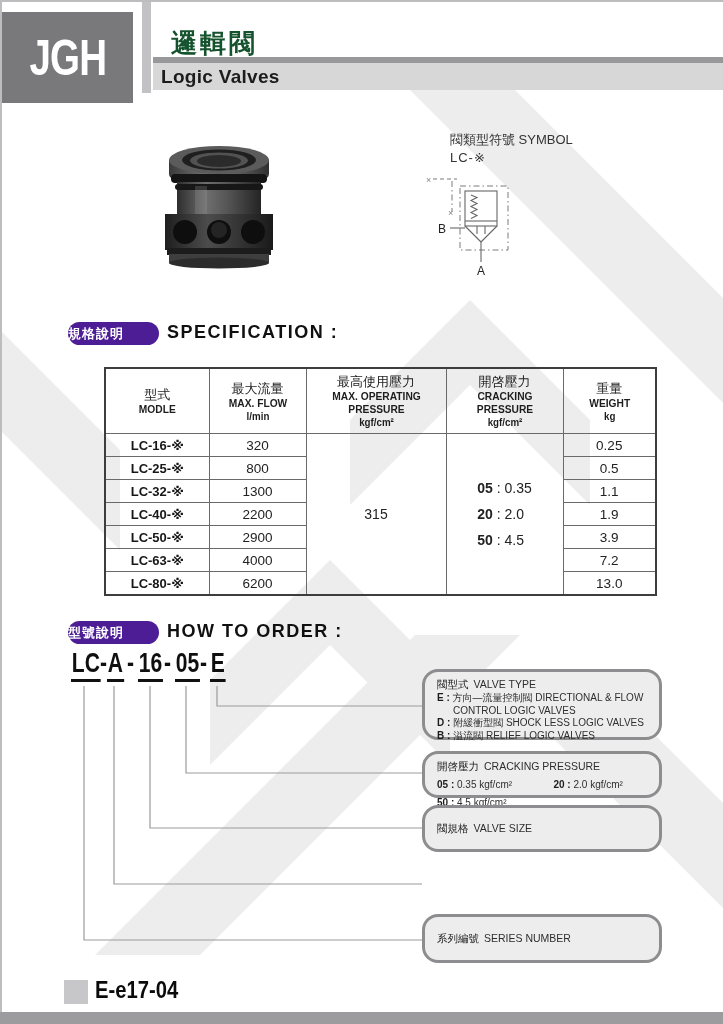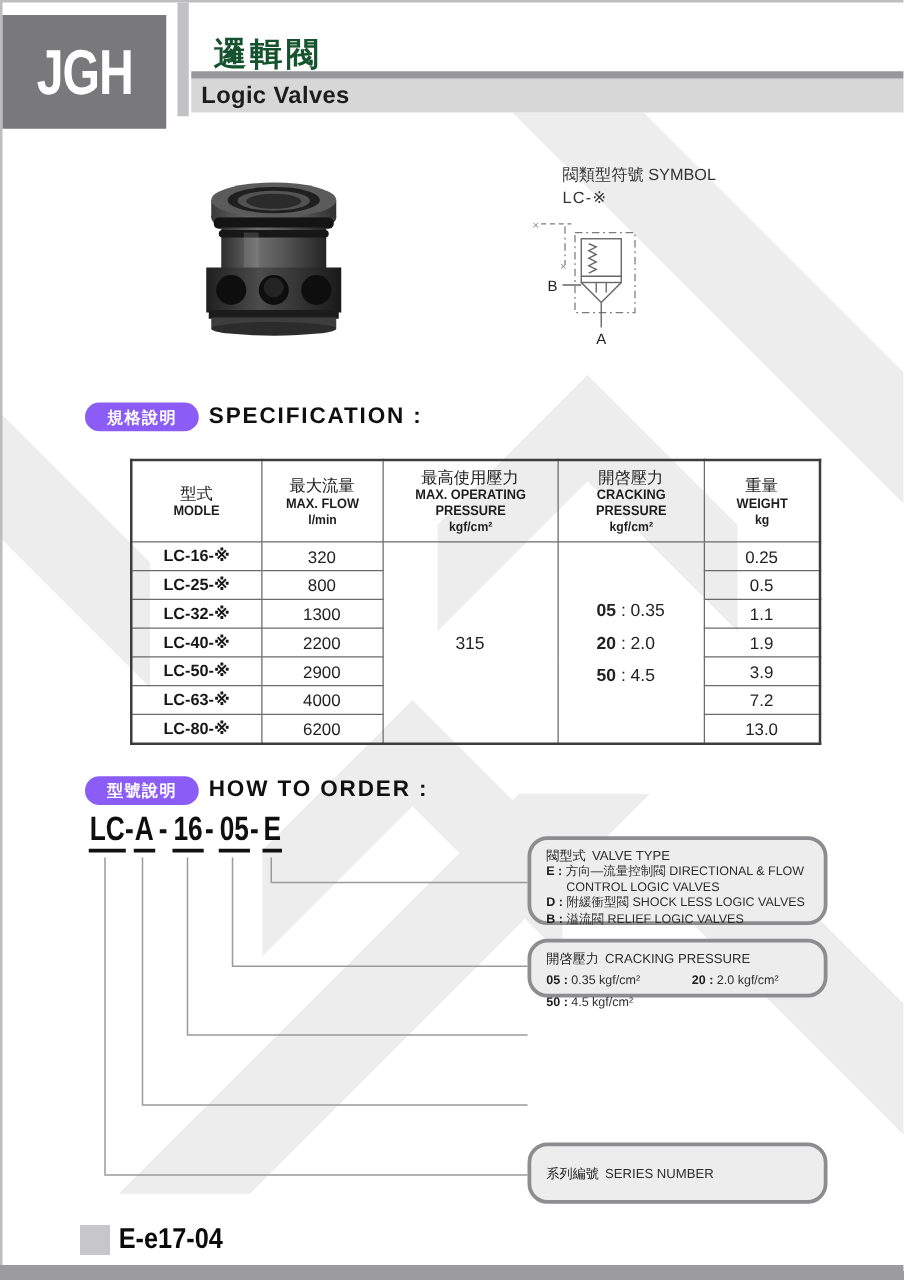--- a/index.html
+++ b/index.html
@@ -26,22 +26,22 @@
   .band-dark{left:153px;top:57px;width:570px;height:6px;background:#98989b;}
   .band-light{left:153px;top:63px;width:576px;height:27px;background:#d7d7d8;
               display:flex;align-items:center;}
   .band-light span{font-size:19px;font-weight:700;color:#1c1c1c;margin-left:8px;letter-spacing:.3px;}
 
   
   .symbol-caption{left:450px;top:131px;font-size:13px;color:#333;}
   .symbol-code{left:450px;top:150px;font-size:13px;color:#333;letter-spacing:1px;}
 
   
-  .pill{width:91px;height:23px;background:#8b5cf6;border-radius:12px;color:#fff;
-        display:flex;align-items:center;justify-content:center;
+  .pill{width:91px;height:23px;background:#4c1d95;border-radius:12px;color:#fff;
+        display:flex;align-items:center;
         font-size:13px;font-weight:700;letter-spacing:1px;}
   .sec-heading{font-size:18px;font-weight:800;color:#101010;letter-spacing:1.5px;}
 
   
   .spec-table{position:absolute;left:104px;top:367px;width:551px;border-collapse:collapse;
               table-layout:fixed;border:2px solid #3d3d3d;}
   .spec-table th,.spec-table td{border:1px solid #6a6a6a;text-align:center;vertical-align:middle;
               padding:0;background:transparent;}
   .spec-table th{height:64px;font-weight:400;}
   .spec-table td{height:22px;}
@@ -312,20 +312,25 @@
       </div>
       <div class="co2-row">
         <span class="co-item co2-col1"><span class="code">05 :</span> <span>0.35 kgf/cm²</span></span>
         <span class="co-item"><span class="code">20 :</span> <span>2.0 kgf/cm²</span></span>
       </div>
       <div class="co2-row">
         <span class="co-item" style="padding-left:0;text-indent:0;"><span class="code">50 :</span> <span>4.5 kgf/cm²</span></span>
       </div>
     </div>
 
+    <div class="callout co-center" style="top:805px;height:47px;">
+      <div class="title">
+        <span class="t-zh">閥規格</span><span class="t-en">VALVE SIZE</span>
+      </div>
+    </div>
 
 
     <div class="callout co-center" style="top:914px;height:49px;padding-left:12px;">
       <div class="title">
         <span class="t-zh">系列編號</span><span class="t-en">SERIES NUMBER</span>
       </div>
     </div>
 
     <div class="abs footer-square"></div>
     <div class="abs footer-code nowrap">E-e17-04</div>

